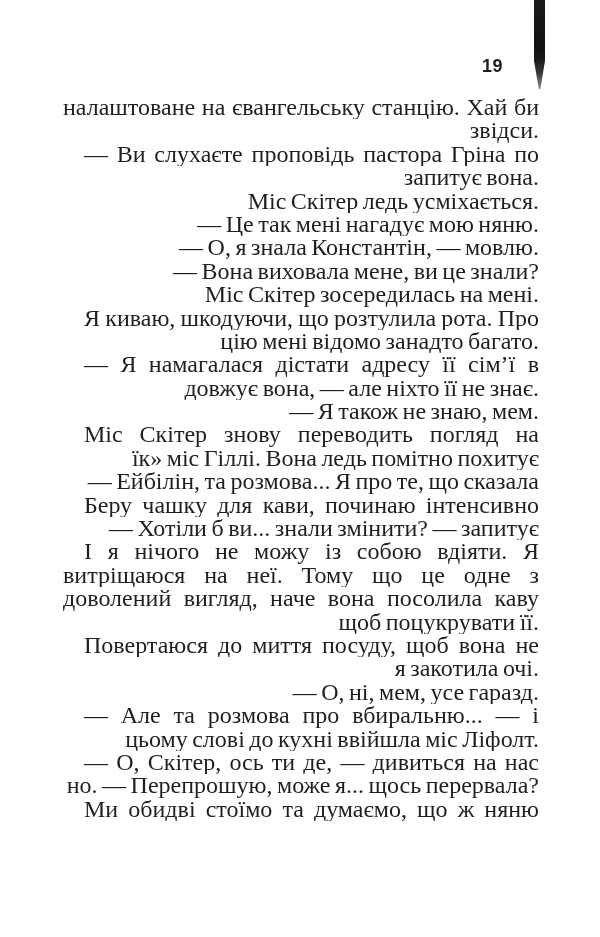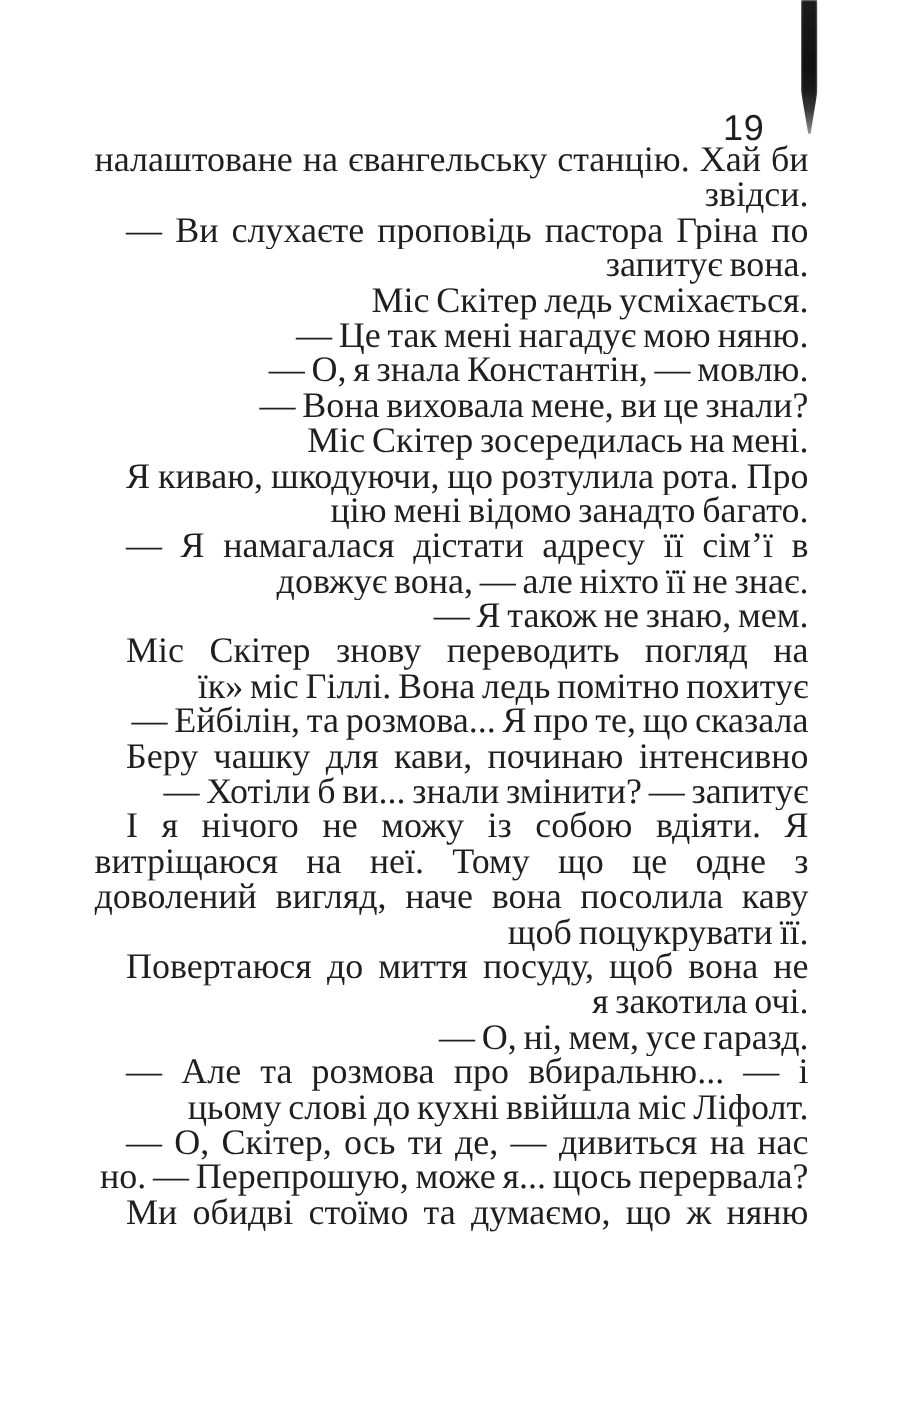--- a/index.html
+++ b/index.html
@@ -16,25 +16,24 @@
   .book-page {
     position: absolute;
     inset: 0;
     background: var(--background, #ffffff);
   }
   .page-number {
     position: absolute;
     left: 482px;
     top: 56px;
     font-family: "Liberation Sans", sans-serif;
-    font-size: 24px;
-    font-weight: 400;
+    font-size: 18px;
+    font-weight: 700;
     letter-spacing: 0.5px;
     color: var(--text, #1f1f1f);
-    margin-top: 16px;
   }
   .page-text {
     position: absolute;
     left: 63px;
     top: 96px;
     width: 476px;
     font-family: "Liberation Serif", serif;
     font-size: 24px;
     line-height: 23.4px;
     word-spacing: -1.5px;

